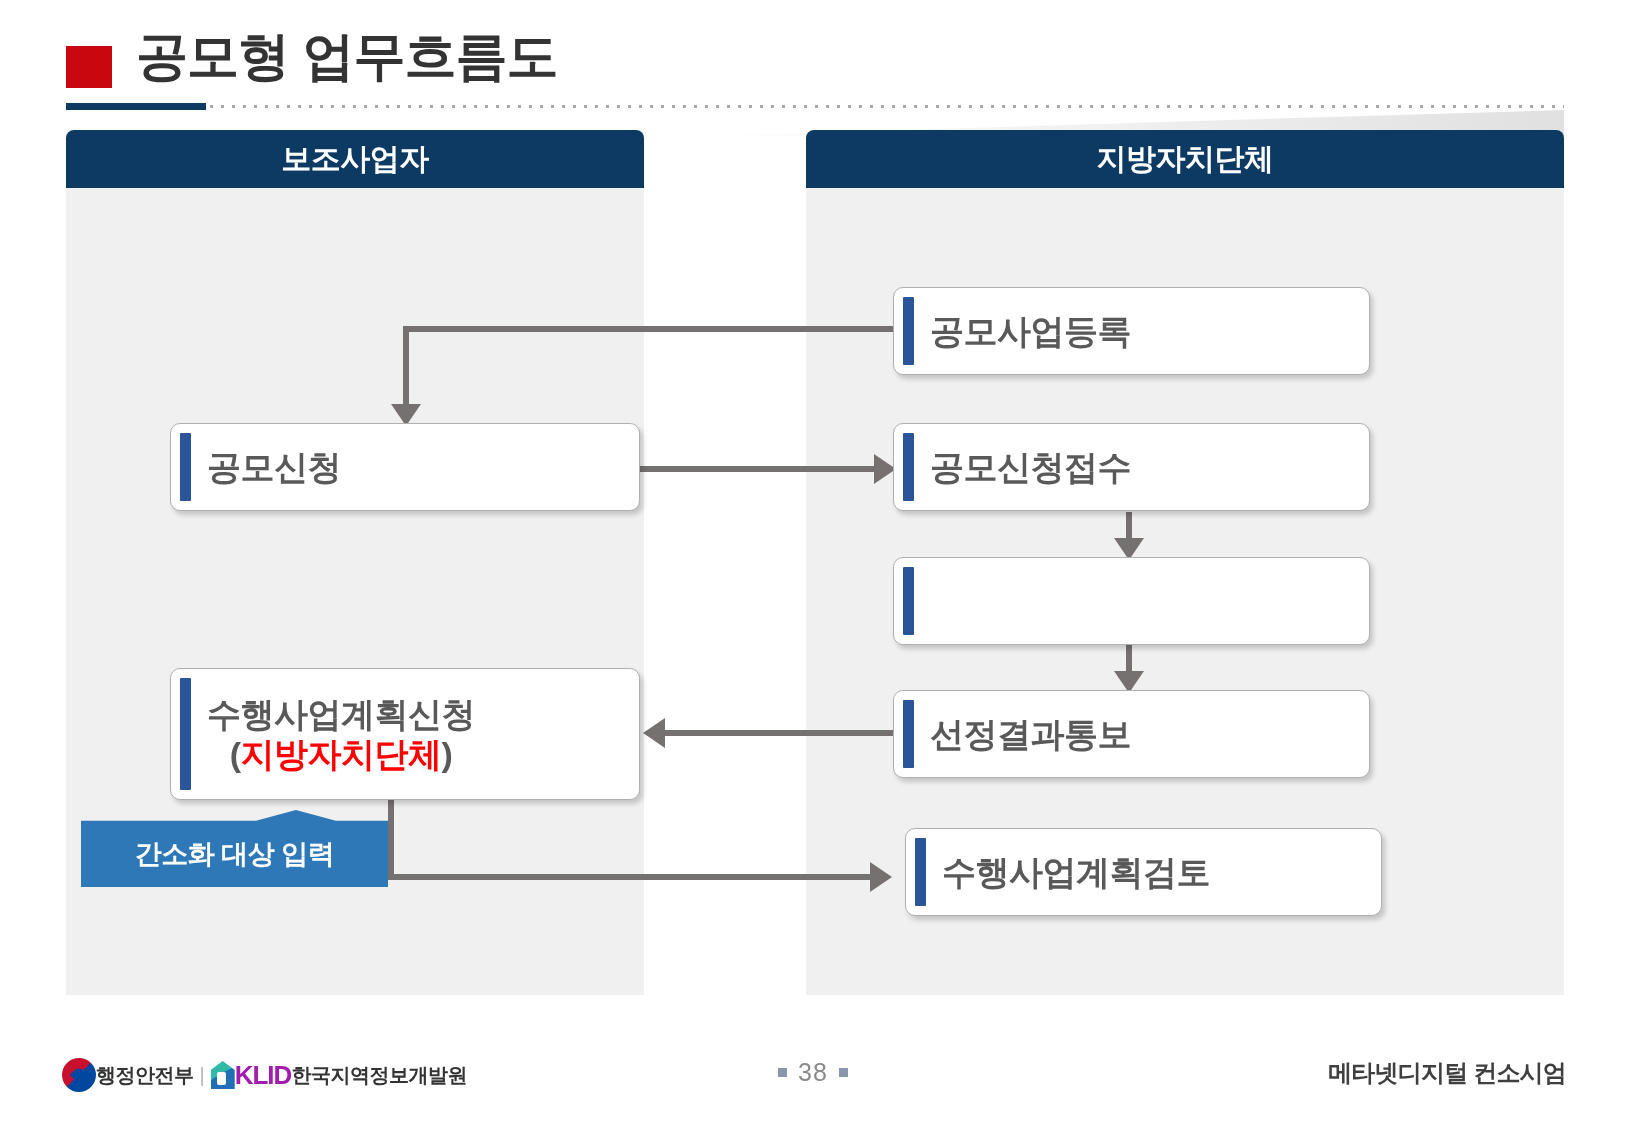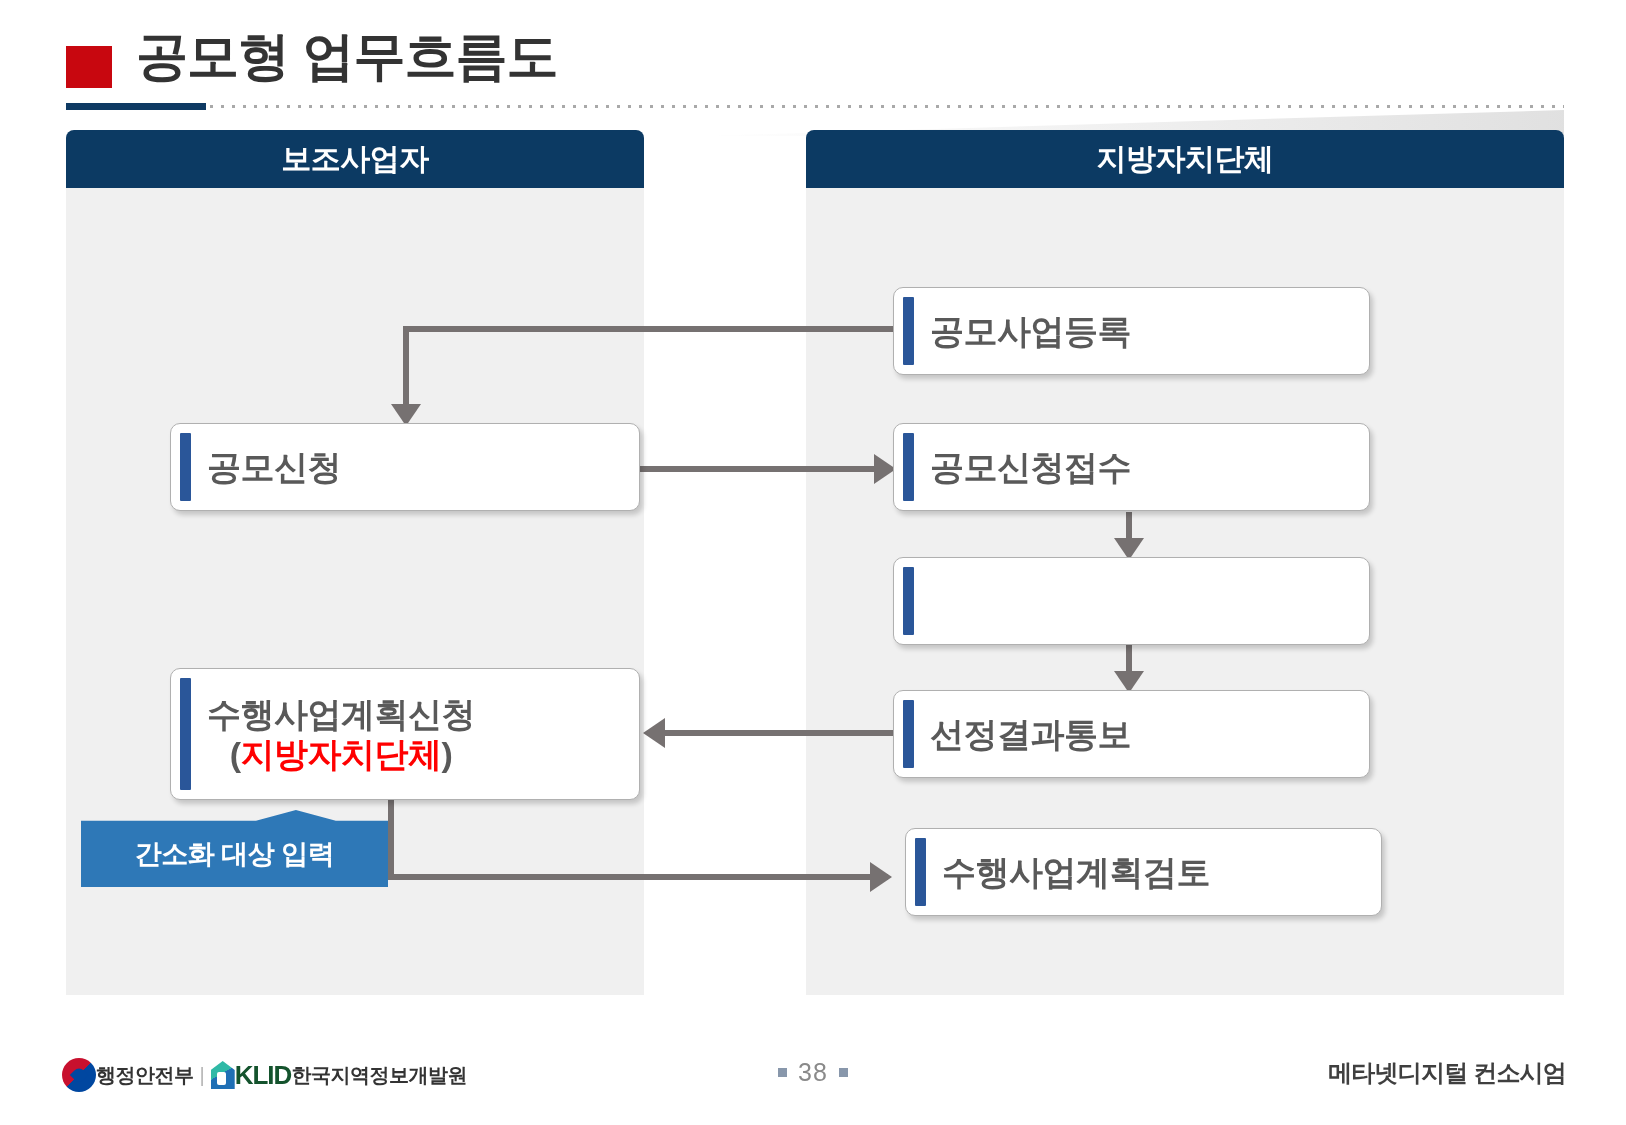--- a/index.html
+++ b/index.html
@@ -225,21 +225,21 @@
     content: "";
     position: absolute;
     left: 6px; top: 11px;
     width: 9px; height: 13px;
     background: #ffffff;
     border-radius: 2px;
   }
   .klid-word {
     font-size: 26px;
     font-weight: bold;
-    color: #14532d;
+    color: #a21caf;
     letter-spacing: -1px;
   }
 
   #footer-page {
     position: absolute;
     left: 0;
     right: 0;
     top: 1058px;
     display: flex;
     align-items: center;

